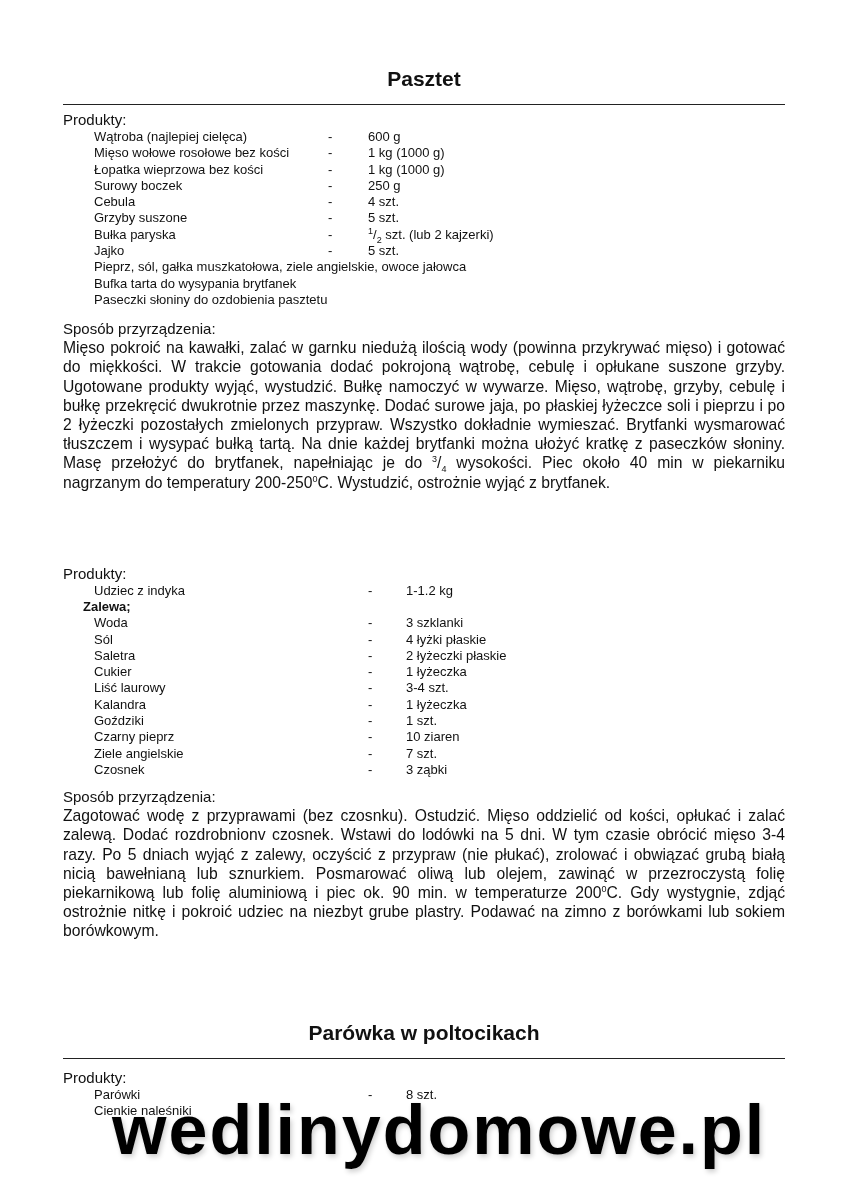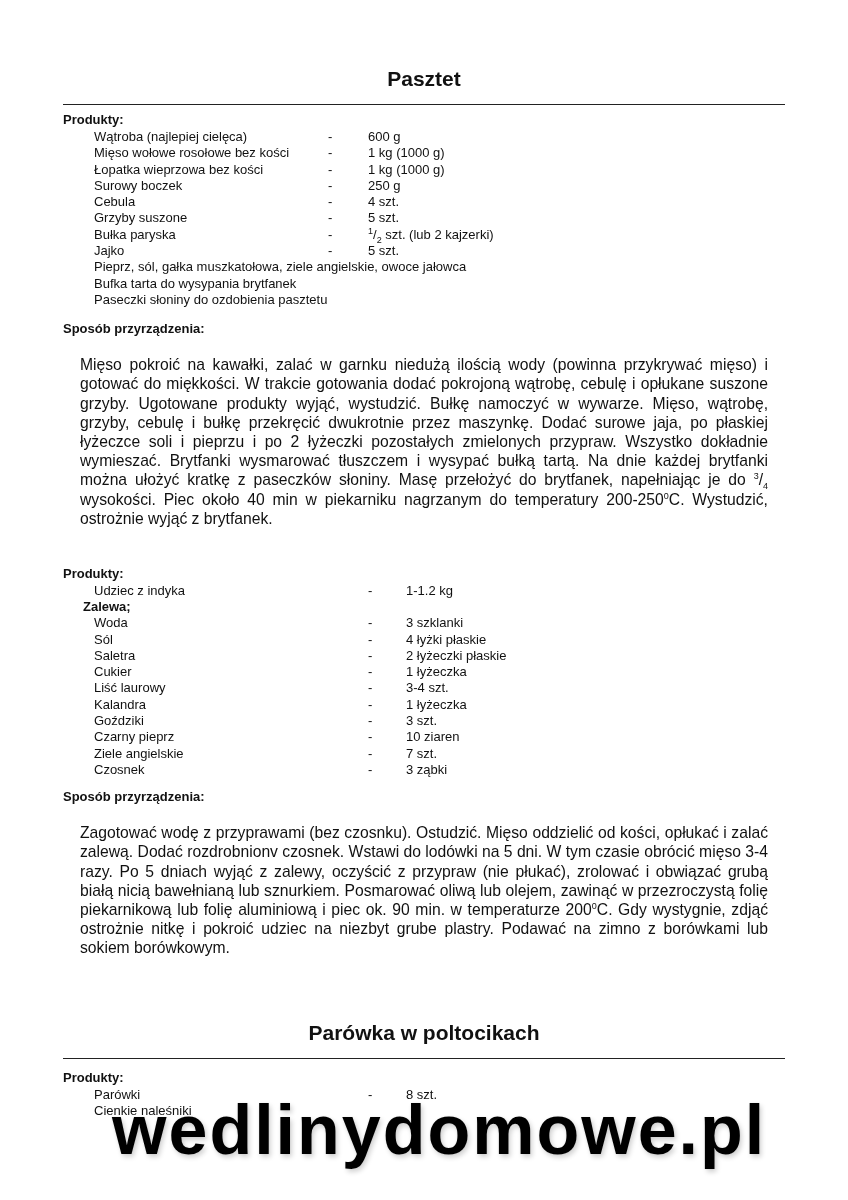--- a/index.html
+++ b/index.html
@@ -2,29 +2,29 @@
 <html><head>
 <meta charset="utf-8">
 <style>
   html, body { margin:0; padding:0; background:#ffffff; }
   body { width:848px; height:1200px; position:relative; overflow:hidden;
          font-family:"Liberation Sans", sans-serif; color:#111; }
   .page { position:absolute; left:63px; top:0; width:722px; }
   .recipe-title { text-align:center; font-weight:bold; font-size:21px; line-height:26px;
                   padding-bottom:12px; border-bottom:1.5px solid #222; }
   .subtitle { text-align:center; font-style:italic; font-size:15px; line-height:18px; margin-top:8px; }
-  .section-head { font-weight:bold; font-size:13px; line-height:18px; }
+  .section-head { font-weight:normal; font-size:15px; line-height:18px; }
   .ing-list { margin:0; padding:0; list-style:none; }
   .ing { position:relative; font-size:13px; line-height:16.3px; height:16.3px; white-space:nowrap; }
   .ing .name { position:absolute; left:31px; }
   .ing .dash { position:absolute; }
   .ing .qty  { position:absolute; }
   .ing.full .name { white-space:nowrap; }
   .sub-head { font-weight:bold; font-size:13px; line-height:16px; padding-left:20px; }
-  .method { font-size:15.7px; line-height:19.2px; text-align:justify; text-align-last:left; margin:17px; }
+  .method { font-size:15.7px; line-height:19.2px; text-align:justify; text-align-last:left; margin:0; }
   sup, sub { font-size:9px; line-height:0; }
   .watermark { position:absolute; left:112px; top:1090px; font-size:70px; font-weight:bold;
                color:#000000; letter-spacing:2px;
                text-shadow: 2px 3px 5px rgba(0,0,0,0.18), 0 0 2px rgba(0,0,0,0.08); }
 </style>
 </head>
 <body>
 
 <div class="page">
 
@@ -123,21 +123,21 @@
           <span class="qty" style="left:343px">3-4 szt.</span>
         </li>
       <li class="ing">
           <span class="name">Kalandra</span>
           <span class="dash" style="left:305px">-</span>
           <span class="qty" style="left:343px">1 łyżeczka</span>
         </li>
       <li class="ing">
           <span class="name">Goździki</span>
           <span class="dash" style="left:305px">-</span>
-          <span class="qty" style="left:343px">3 szt.</span>
+          <span class="qty" style="left:343px">1 szt.</span>
         </li>
       <li class="ing">
           <span class="name">Czarny pieprz</span>
           <span class="dash" style="left:305px">-</span>
           <span class="qty" style="left:343px">10 ziaren</span>
         </li>
       <li class="ing">
           <span class="name">Ziele angielskie</span>
           <span class="dash" style="left:305px">-</span>
           <span class="qty" style="left:343px">7 szt.</span>

